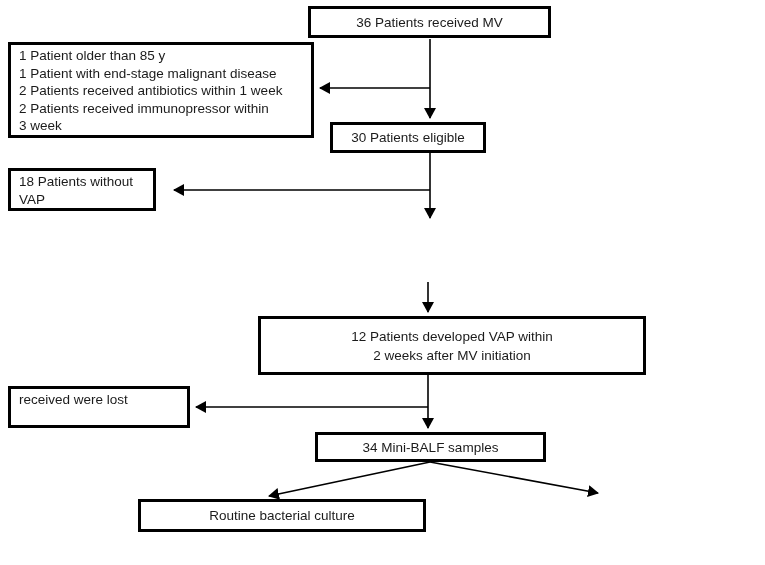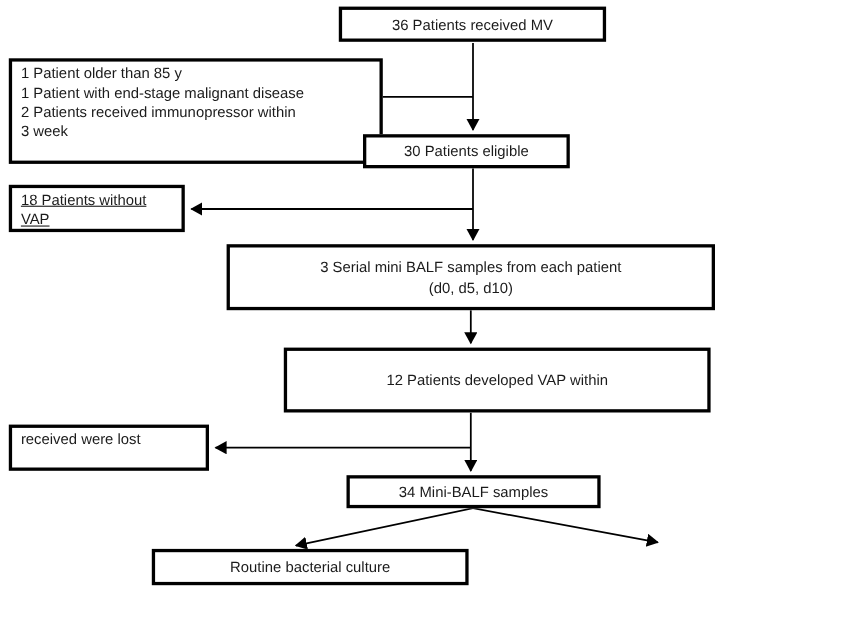--- a/index.html
+++ b/index.html
@@ -33,23 +33,23 @@
     text-align: left;
   }
   .arrows {
     position: absolute;
     left: 0;
     top: 0;
     pointer-events: none;
   }
   
   .b-mv        { left: 308px; top: 6px;   width: 243px; height: 32px; }
-  .b-excl      { left: 8px;   top: 53px;  width: 340px; height: 96px; }
-  .b-eligible  { left: 330px; top: 122px; width: 188px; height: 31px; }
-  .b-novap     { left: 8px;   top: 168px; width: 160px; height: 43px; text-decoration: underline; }
+  .b-excl      { left: 8px;   top: 42px;  width: 306px; height: 96px; }
+  .b-eligible  { left: 330px; top: 122px; width: 156px; height: 31px; }
+  .b-novap     { left: 8px;   top: 168px; width: 148px; height: 43px; }
   .b-serial    { left: 206px; top: 222px; width: 444px; height: 60px; }
   .b-vap12     { left: 258px; top: 316px; width: 388px; height: 59px; }
   .b-lost      { left: 8px;   top: 386px; width: 182px; height: 42px; }
   .b-balf34    { left: 315px; top: 432px; width: 231px; height: 30px; }
   .b-culture   { left: 138px; top: 499px; width: 288px; height: 33px; }
   .b-plex      { left: 460px; top: 497px; width: 298px; height: 61px; }
 </style>
 </head>
 <body>
 
@@ -79,40 +79,38 @@
     </g>
   </svg>
 
   <div class="box center b-mv">
     <div>36 Patients received MV</div>
   </div>
 
   <div class="box left b-excl">
     <div>1 Patient older than 85 y</div>
     <div>1 Patient with end-stage malignant disease</div>
+    <div>2 Patients received antibiotics within 1 week</div>
     <div>2 Patients received immunopressor within</div>
     <div>3 week</div>
   </div>
 
   <div class="box center b-eligible">
     <div>30 Patients eligible</div>
   </div>
 
   <div class="box left b-novap">
     <div>18 Patients without</div>
     <div>VAP</div>
   </div>
 
-  <div class="box center b-serial">
-    <div>3 Serial mini BALF samples from each patient</div>
-    <div>(d0, d5, d10)</div>
-  </div>
 
   <div class="box center b-vap12">
     <div>12 Patients developed VAP within</div>
+    <div>2 weeks after MV initiation</div>
   </div>
 
   <div class="box left b-lost">
     <div>received were lost</div>
   </div>
 
   <div class="box center b-balf34">
     <div>34 Mini-BALF samples</div>
   </div>
 

